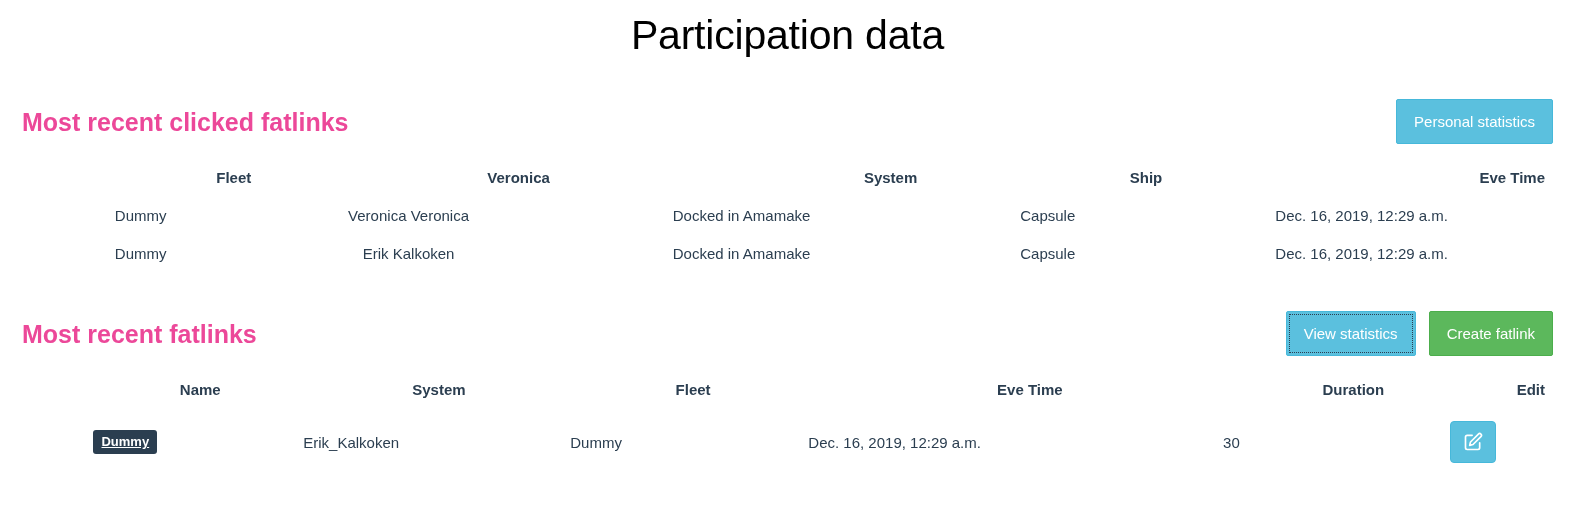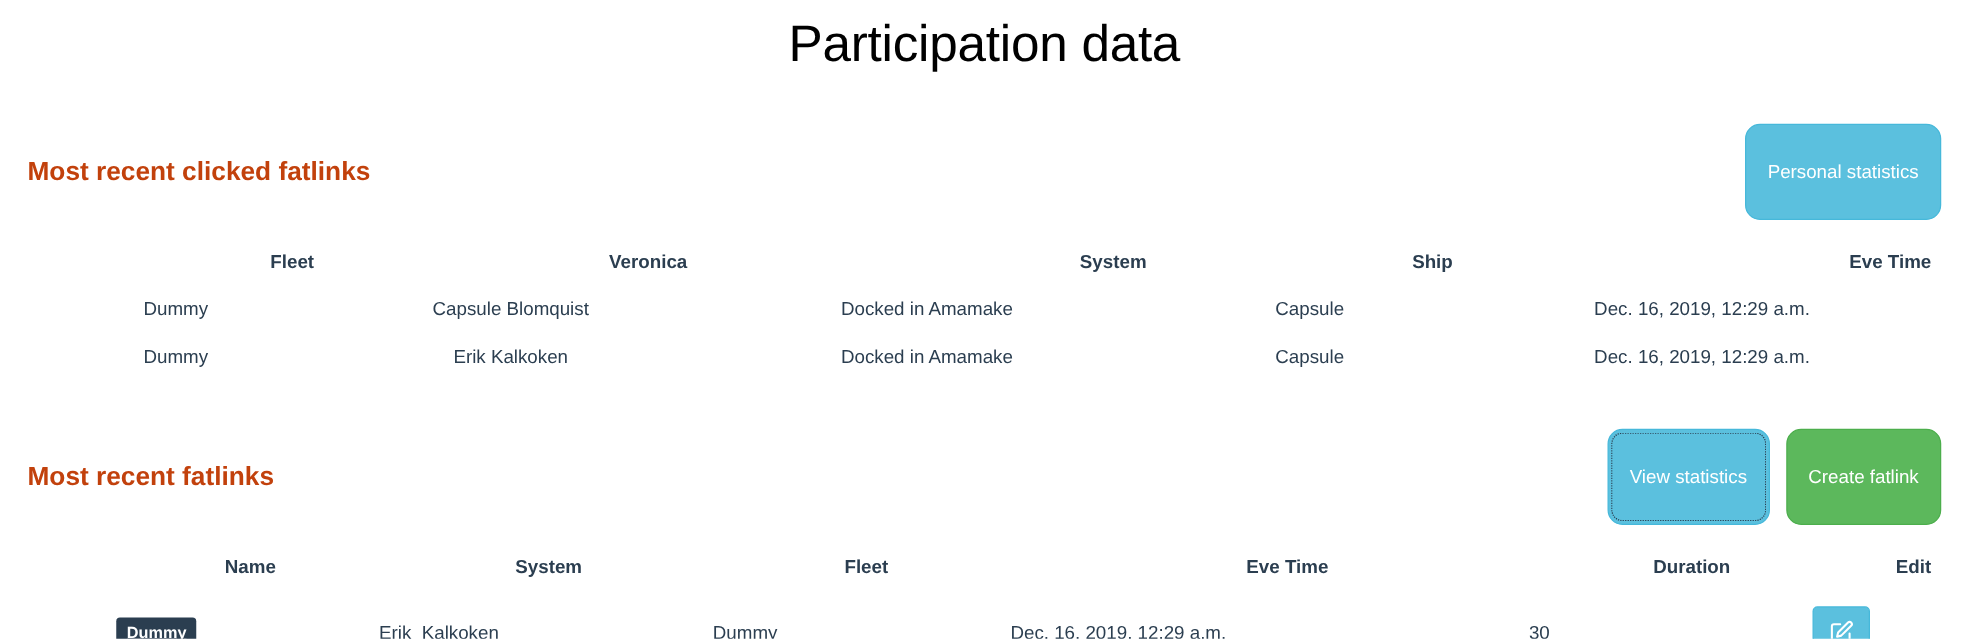--- a/index.html
+++ b/index.html
@@ -37,43 +37,43 @@
   
   .section-bar {
     display: flex;
     align-items: center;
     justify-content: space-between;
     margin-top: 41px;
     min-height: 44px;
   }
   .section-bar.second { margin-top: 38px; }
   .section-title {
-    font-size: 21px;
+    font-size: 25px;
     font-weight: 700;
-    color: #c2410c;
+    color: #ec4899;
     line-height: 1.2;
     margin: 0;
   }
   .btn-group-right {
     display: flex;
     align-items: center;
     gap: 13px;
   }
 
   
   .btn {
     display: inline-flex;
     align-items: center;
     justify-content: center;
     border: 1px solid transparent;
-    border-radius: 12px;
+    border-radius: 2px;
     font-size: 15px;
     font-weight: 400;
     line-height: 1;
-    padding: 30px 17px;
+    padding: 14px 17px;
     color: #ffffff;
     cursor: pointer;
     white-space: nowrap;
     font-family: "Liberation Sans", sans-serif;
   }
   .btn-info {
     background-color: #5bc0de;
     border-color: #46b8da;
   }
   .btn-success {
@@ -194,21 +194,21 @@
           <th>Fleet</th>
           <th>Veronica</th>
           <th>System</th>
           <th>Ship</th>
           <th>Eve Time</th>
         </tr>
       </thead>
       <tbody>
         <tr>
           <td>Dummy</td>
-          <td>Capsule Blomquist</td>
+          <td>Veronica Veronica</td>
           <td>Docked in Amamake</td>
           <td>Capsule</td>
           <td>Dec. 16, 2019, 12:29 a.m.</td>
         </tr>
         <tr>
           <td>Dummy</td>
           <td>Erik Kalkoken</td>
           <td>Docked in Amamake</td>
           <td>Capsule</td>
           <td>Dec. 16, 2019, 12:29 a.m.</td>

